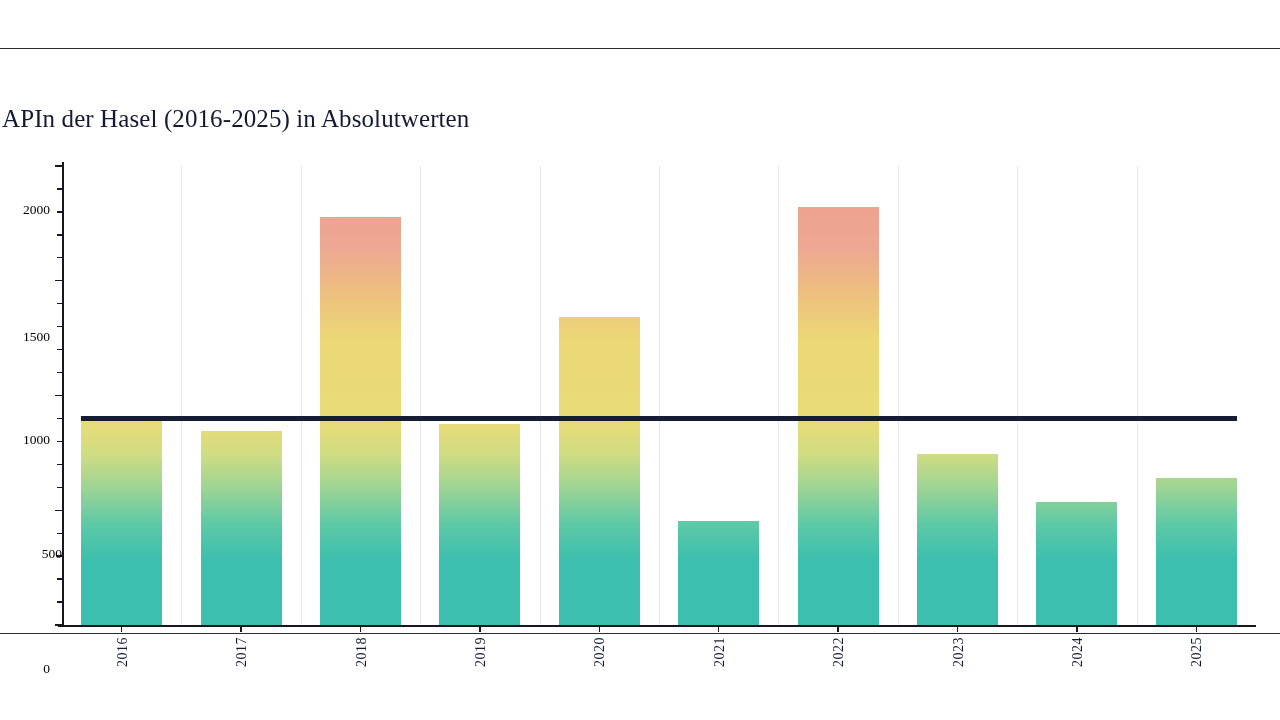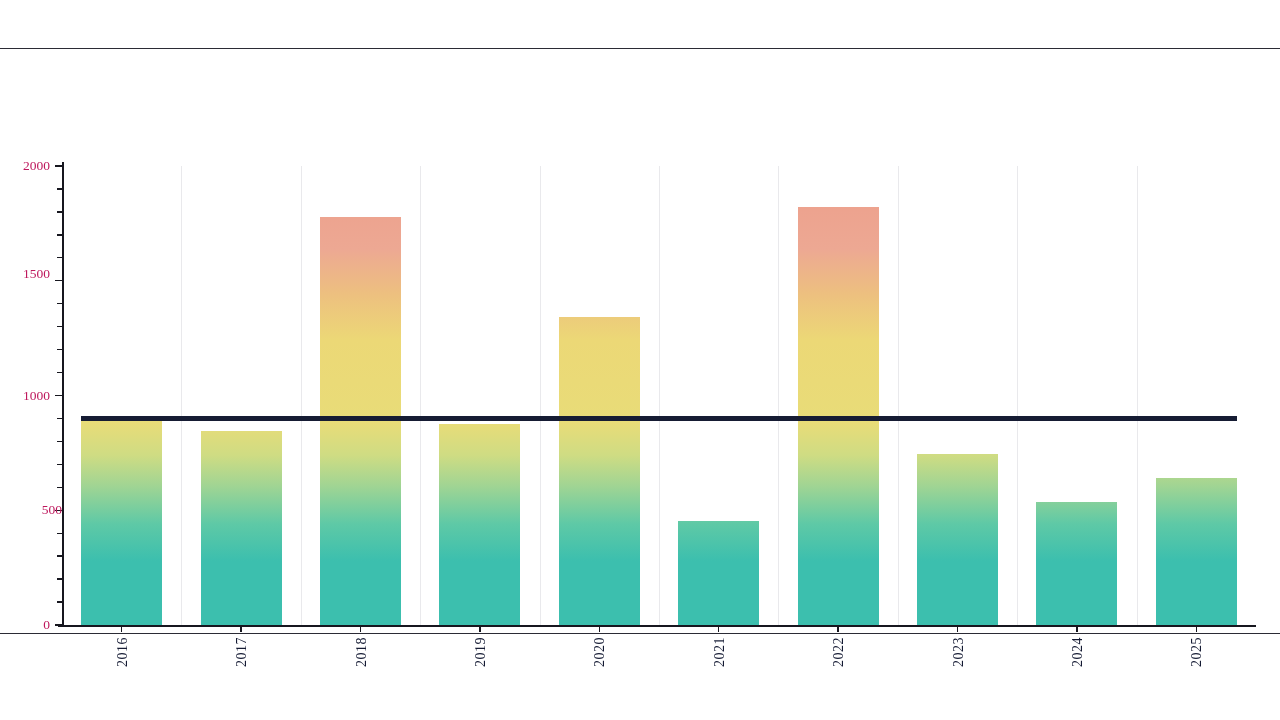--- a/index.html
+++ b/index.html
@@ -114,22 +114,23 @@
   .ytick.minor {
     left: -4px;
     width: 4px;
   }
   .ylabel {
     position: absolute;
     text-align: right;
     width: 50px;
     font-family: "Liberation Serif", serif;
     font-size: 13.5px;
-    color: #be185d;
+    color: #000000;
     transform: translateY(-50%);
+    margin-top: 44px;
   }
 
   .xtick {
     position: absolute;
     top: 0px;
     width: 1.4px;
     height: 7px;
     background: #17171f;
   }
   .xlabel {
@@ -189,20 +190,21 @@
 </head>
 <body>
 
 <div id="root">
 
   <div class="frame-edge-left"></div>
   <div class="frame-edge-right"></div>
 
   <div class="figure-frame">
 
+    <div class="chart-title">APIn der Hasel (2016-2025) in Absolutwerten</div>
 
     <div id="yaxis-layer">
         <div class="ytick" style="position: absolute; left: 55px; top: 575.3px; width: 7px; height: 1.4px; background: rgb(23, 23, 31);"></div>
         <div class="ylabel" style="left: 0px; top: 576px;">0</div>
         <div class="ytick minor" style="position: absolute; left: 57px; top: 552.35px; width: 5px; height: 1.4px; background: rgb(23, 23, 31);"></div>
         <div class="ytick minor" style="position: absolute; left: 57px; top: 529.4px; width: 5px; height: 1.4px; background: rgb(23, 23, 31);"></div>
         <div class="ytick minor" style="position: absolute; left: 57px; top: 506.45px; width: 5px; height: 1.4px; background: rgb(23, 23, 31);"></div>
         <div class="ytick minor" style="position: absolute; left: 57px; top: 483.5px; width: 5px; height: 1.4px; background: rgb(23, 23, 31);"></div>
         <div class="ytick" style="position: absolute; left: 55px; top: 460.55px; width: 7px; height: 1.4px; background: rgb(23, 23, 31);"></div>
         <div class="ylabel" style="left: 12px; top: 461.25px;">500</div>
@@ -210,21 +212,21 @@
         <div class="ytick minor" style="position: absolute; left: 57px; top: 414.65px; width: 5px; height: 1.4px; background: rgb(23, 23, 31);"></div>
         <div class="ytick minor" style="position: absolute; left: 57px; top: 391.7px; width: 5px; height: 1.4px; background: rgb(23, 23, 31);"></div>
         <div class="ytick minor" style="position: absolute; left: 57px; top: 368.75px; width: 5px; height: 1.4px; background: rgb(23, 23, 31);"></div>
         <div class="ytick" style="position: absolute; left: 55px; top: 345.8px; width: 7px; height: 1.4px; background: rgb(23, 23, 31);"></div>
         <div class="ylabel" style="left: 0px; top: 346.5px;">1000</div>
         <div class="ytick minor" style="position: absolute; left: 57px; top: 322.85px; width: 5px; height: 1.4px; background: rgb(23, 23, 31);"></div>
         <div class="ytick minor" style="position: absolute; left: 57px; top: 299.9px; width: 5px; height: 1.4px; background: rgb(23, 23, 31);"></div>
         <div class="ytick minor" style="position: absolute; left: 57px; top: 276.95px; width: 5px; height: 1.4px; background: rgb(23, 23, 31);"></div>
         <div class="ytick minor" style="position: absolute; left: 57px; top: 254px; width: 5px; height: 1.4px; background: rgb(23, 23, 31);"></div>
         <div class="ytick" style="position: absolute; left: 55px; top: 231.05px; width: 7px; height: 1.4px; background: rgb(23, 23, 31);"></div>
-        <div class="ylabel" style="left: 0px; top: 225px;">1500</div>
+        <div class="ylabel" style="left: 0px; top: 244px;">1500</div>
         <div class="ytick minor" style="position: absolute; left: 57px; top: 208.1px; width: 5px; height: 1.4px; background: rgb(23, 23, 31);"></div>
         <div class="ytick minor" style="position: absolute; left: 57px; top: 185.15px; width: 5px; height: 1.4px; background: rgb(23, 23, 31);"></div>
         <div class="ytick minor" style="position: absolute; left: 57px; top: 162.2px; width: 5px; height: 1.4px; background: rgb(23, 23, 31);"></div>
         <div class="ytick minor" style="position: absolute; left: 57px; top: 139.25px; width: 5px; height: 1.4px; background: rgb(23, 23, 31);"></div>
         <div class="ytick" style="position: absolute; left: 55px; top: 116.3px; width: 7px; height: 1.4px; background: rgb(23, 23, 31);"></div>
         <div class="ylabel" style="left: 0px; top: 117px;">2000</div>
       </div>
 
     <div class="axis-y-line"></div>
     <div class="axis-x-line"></div>

